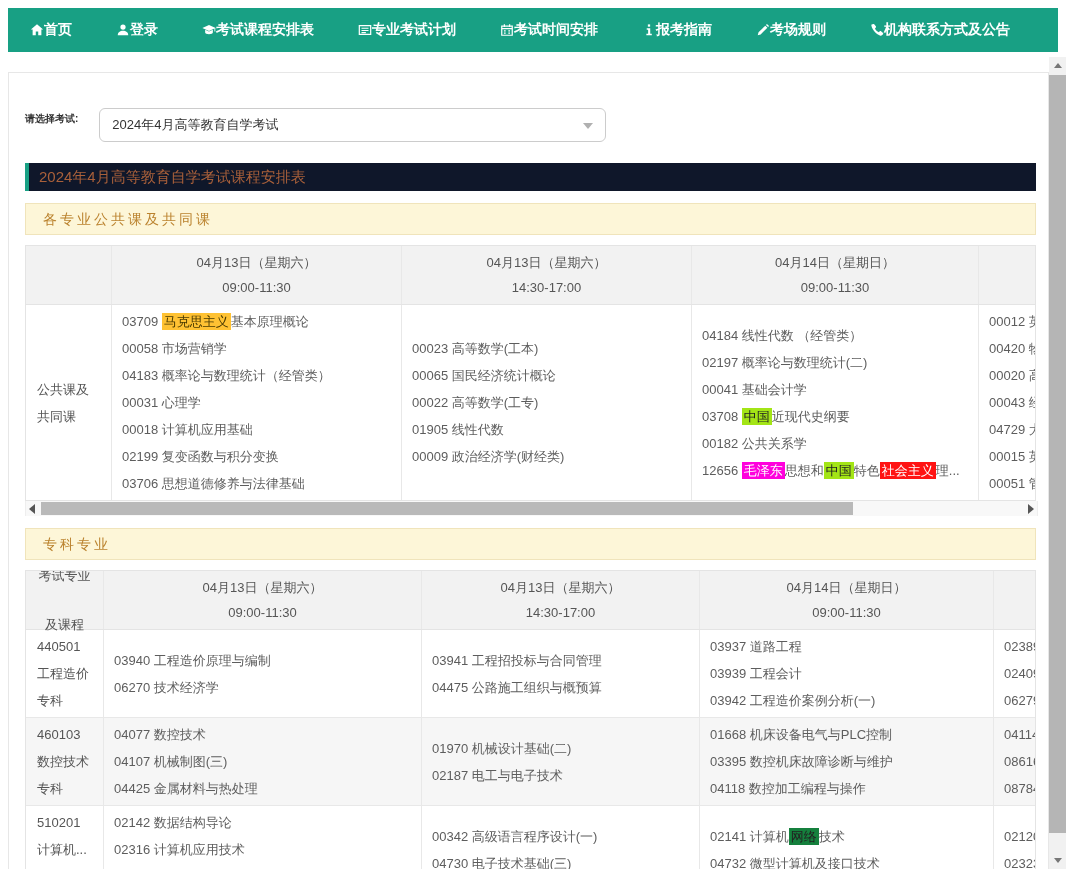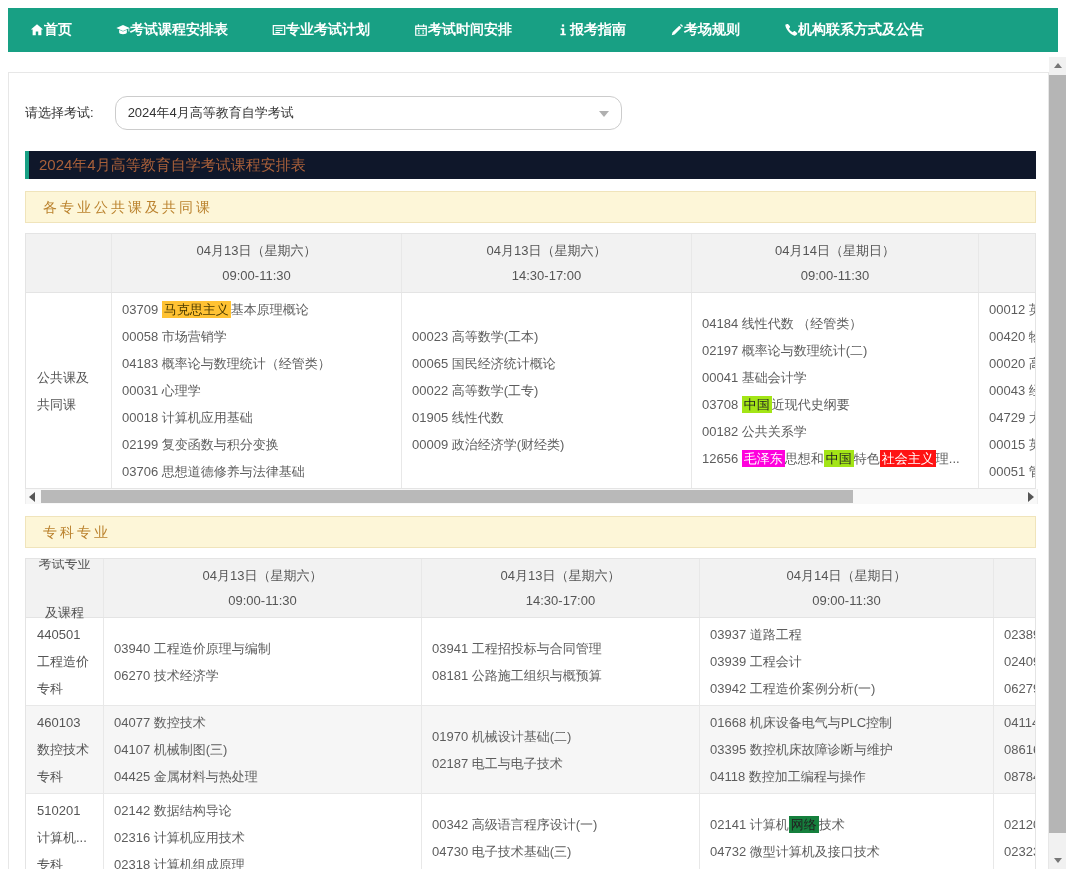--- a/index.html
+++ b/index.html
@@ -17,23 +17,23 @@
     font-size:14px;font-weight:bold;cursor:pointer;white-space:nowrap;}
   .nav-icon{display:flex;align-items:center;}
   .nav-icon svg{width:14px;height:14px;fill:#fff;}
   
   .card{
     margin:20px 17px 0 8px;background:#fff;border:1px solid #e7e7e7;
     height:810px;overflow:hidden;padding:23px 12px 0 16px;box-sizing:border-box;
   }
   
   .selector-row{display:flex;align-items:center;gap:21px;}
-  .selector-label{font-size:13px;color:#333;}
-  .select-box{width:505px;height:32px;border:1px solid #ccc;border-radius:12px;
-    position:relative;background:#fff;cursor:pointer;}
+  .selector-label{font-size:10px;color:#333;font-weight:bold;}
+  .select-box{width:505px;height:32px;border:1px solid #ccc;border-radius:6px;
+    position:relative;background:#fff;cursor:pointer;margin-top:12px;}
   .select-value{line-height:32px;padding-left:12px;font-size:13px;color:#333;}
   .caret{position:absolute;right:12px;top:14px;width:0;height:0;
     border-left:5px solid transparent;border-right:5px solid transparent;
     border-top:6px solid #b0b0b0;}
   
   .page-title{margin-top:21px;height:28px;background:#0f172a;
     border-left:4px solid var(--green,#18a084);line-height:28px;padding-left:10px;
     color:var(--title,#a9603a);font-size:15px;}
   
   .banner{margin-top:12px;height:30px;line-height:30px;padding-left:17px;
@@ -88,20 +88,29 @@
       <span class="nav-icon">
         <svg viewBox="0 0 16 16">
           <path d="M8 1.5 15 7.5h-2V14h-3.6V9.6H6.6V14H3V7.5H1z"></path>
         </svg>
       </span>
       <span class="nav-label">首页</span>
     </div>
     <div class="nav-item">
       <span class="nav-icon">
         <svg viewBox="0 0 16 16">
+          <circle cx="8" cy="4.6" r="3"></circle>
+          <path d="M2 14c0-3.4 2.6-5.2 6-5.2s6 1.8 6 5.2z"></path>
+        </svg>
+      </span>
+      <span class="nav-label">登录</span>
+    </div>
+    <div class="nav-item">
+      <span class="nav-icon">
+        <svg viewBox="0 0 16 16">
           <path d="M8 2.2 15.6 5.7 8 9.2.4 5.7z"></path>
           <path d="M3.6 7.6v3.2c0 1.1 2 2 4.4 2s4.4-.9 4.4-2V7.6L8 9.6z"></path>
           <rect x="14.2" y="5.7" width="1" height="4"></rect>
         </svg>
       </span>
       <span class="nav-label">考试课程安排表</span>
     </div>
     <div class="nav-item">
       <span class="nav-icon">
         <svg viewBox="0 0 16 16">
@@ -258,21 +267,21 @@
             <div>440501</div>
             <div>工程造价</div>
             <div>专科</div>
           </div>
           <div class="cell coursecell" style="width: 318px;">
             <div class="course-line"><span>03940 工程造价原理与编制</span></div>
             <div class="course-line"><span>06270 技术经济学</span></div>
           </div>
           <div class="cell coursecell" style="width: 278px;">
             <div class="course-line"><span>03941 工程招投标与合同管理</span></div>
-            <div class="course-line"><span>08181 公路施工组织与概预算</span></div>
+            <div class="course-line"><span>04475 公路施工组织与概预算</span></div>
           </div>
           <div class="cell coursecell" style="width: 294px;">
             <div class="course-line"><span>03937 道路工程</span></div>
             <div class="course-line"><span>03939 工程会计</span></div>
             <div class="course-line"><span>03942 工程造价案例分析(一)</span></div>
           </div>
           <div class="cell coursecell" style="width: 200px;">
             <div class="course-line"><span>02389 建</span></div>
             <div class="course-line"><span>02409 桥</span></div>
             <div class="course-line"><span>06279 道</span></div>

